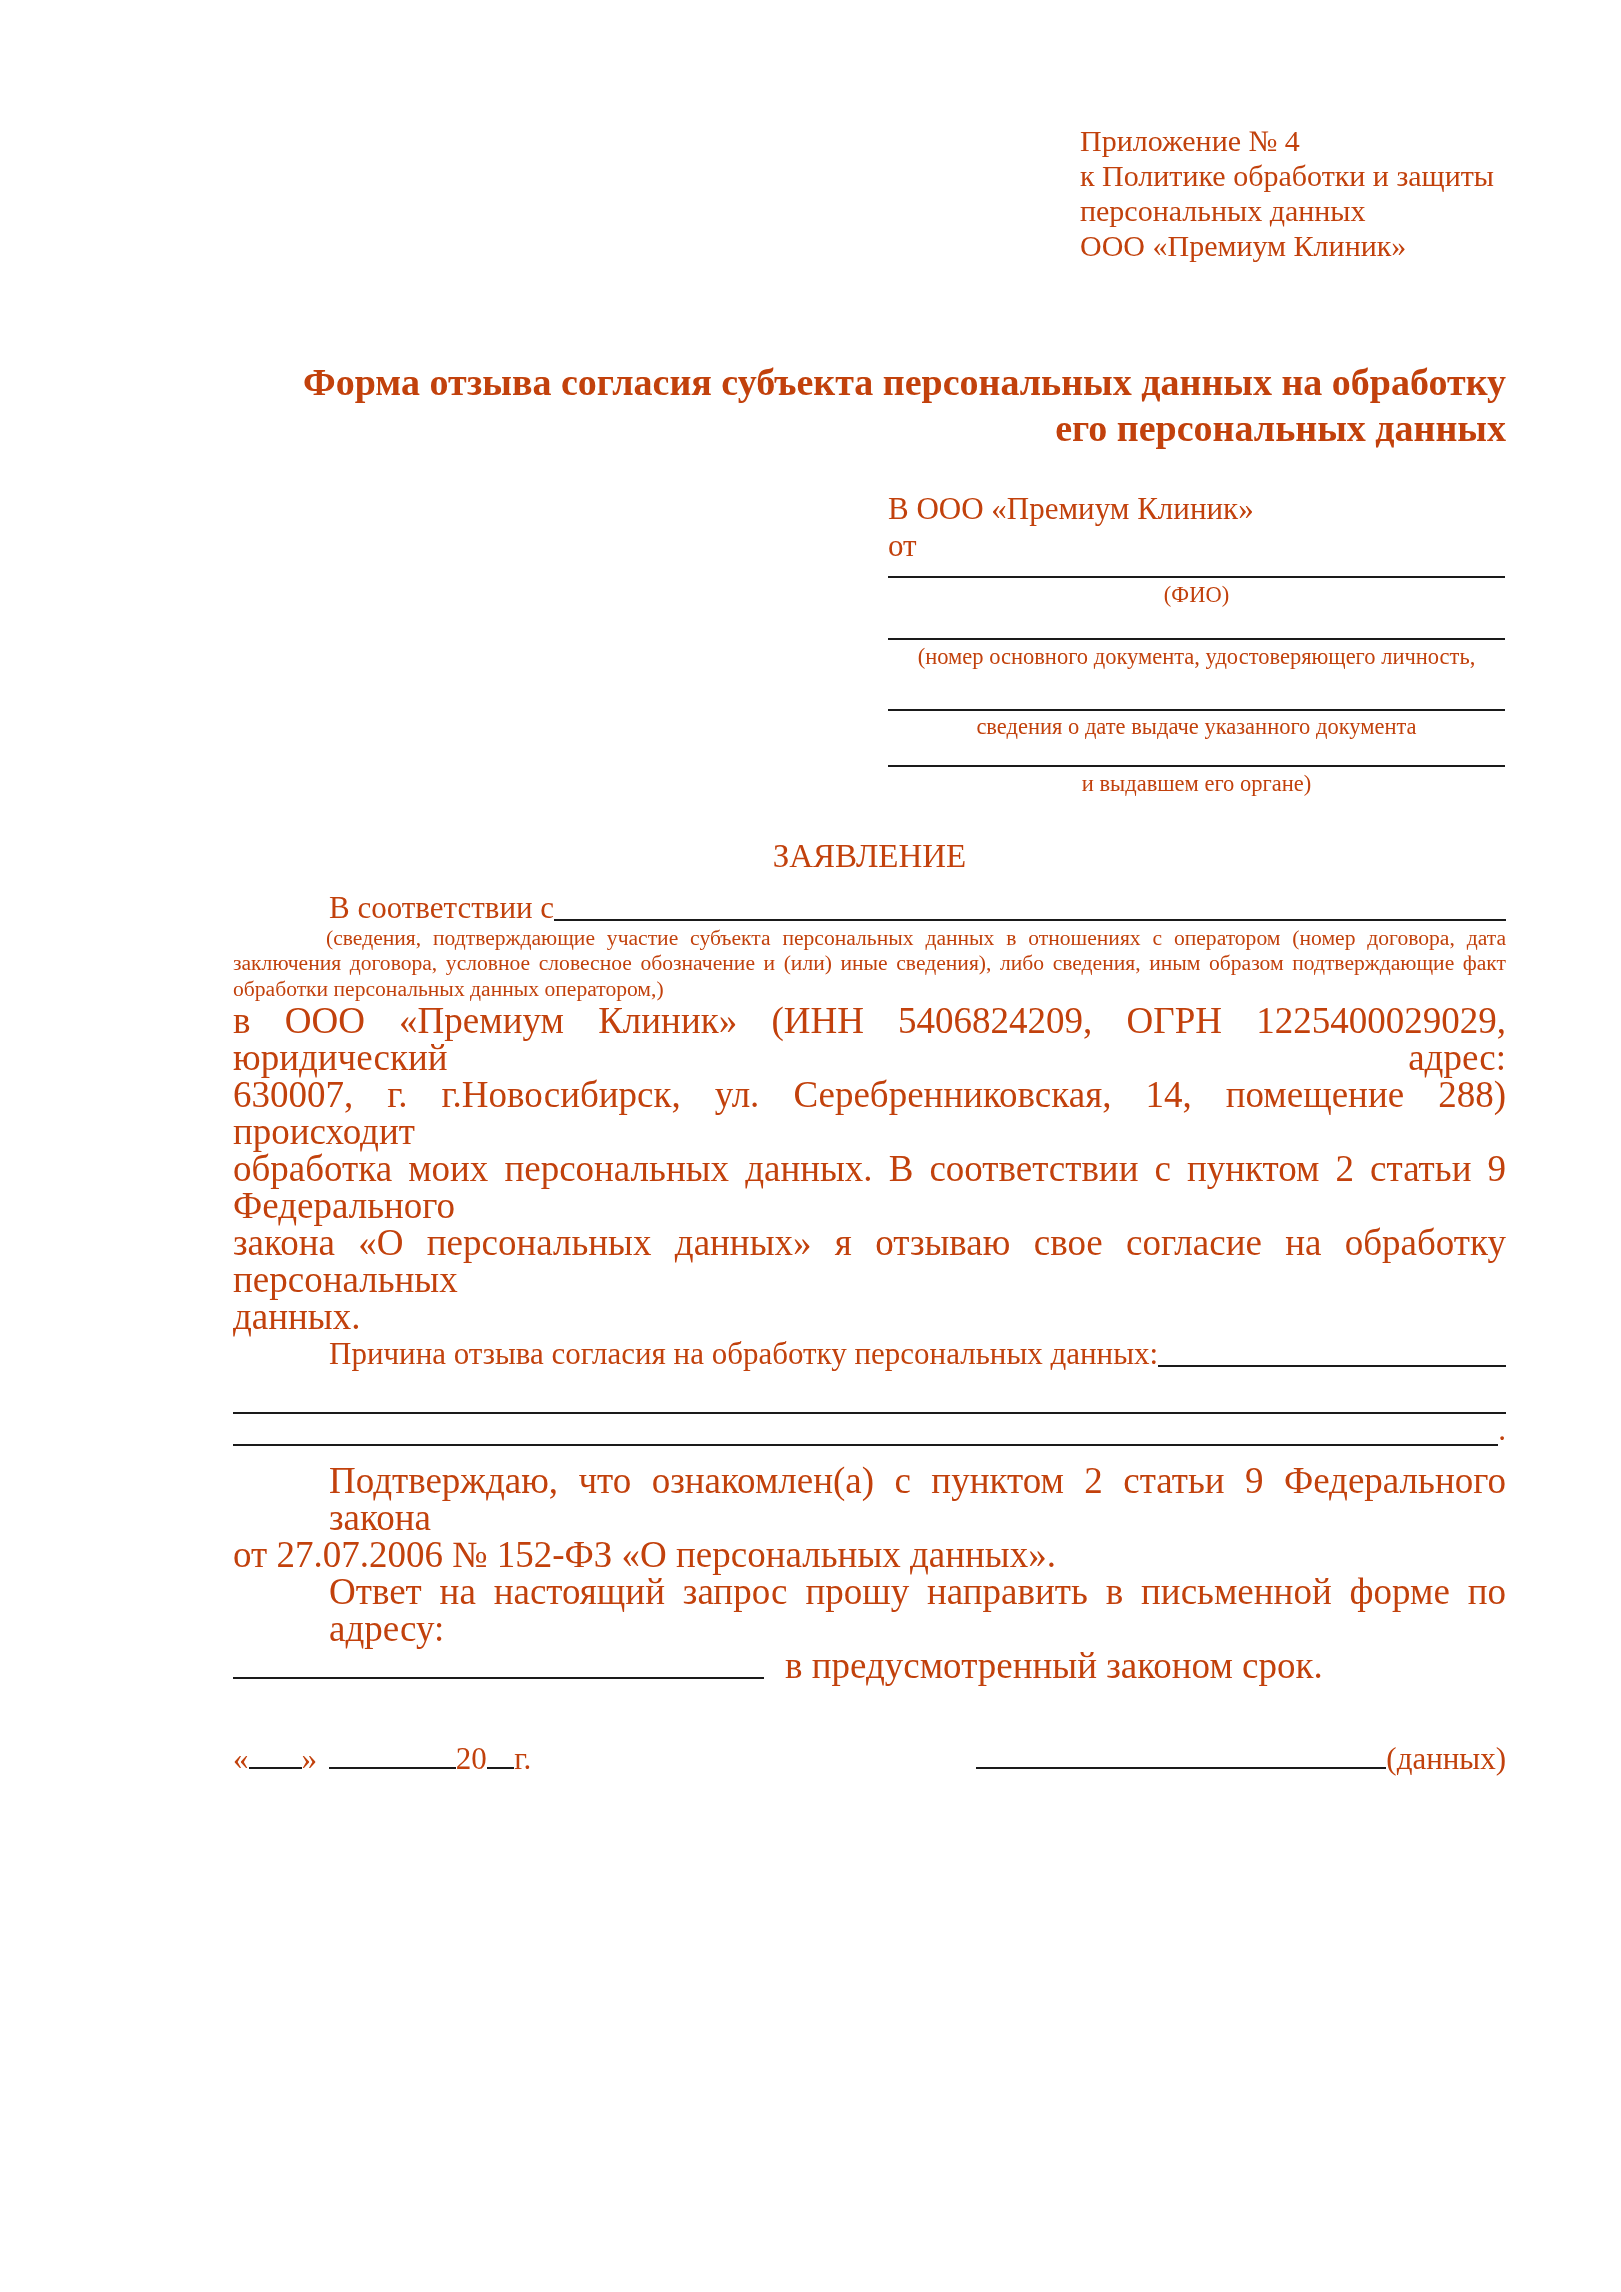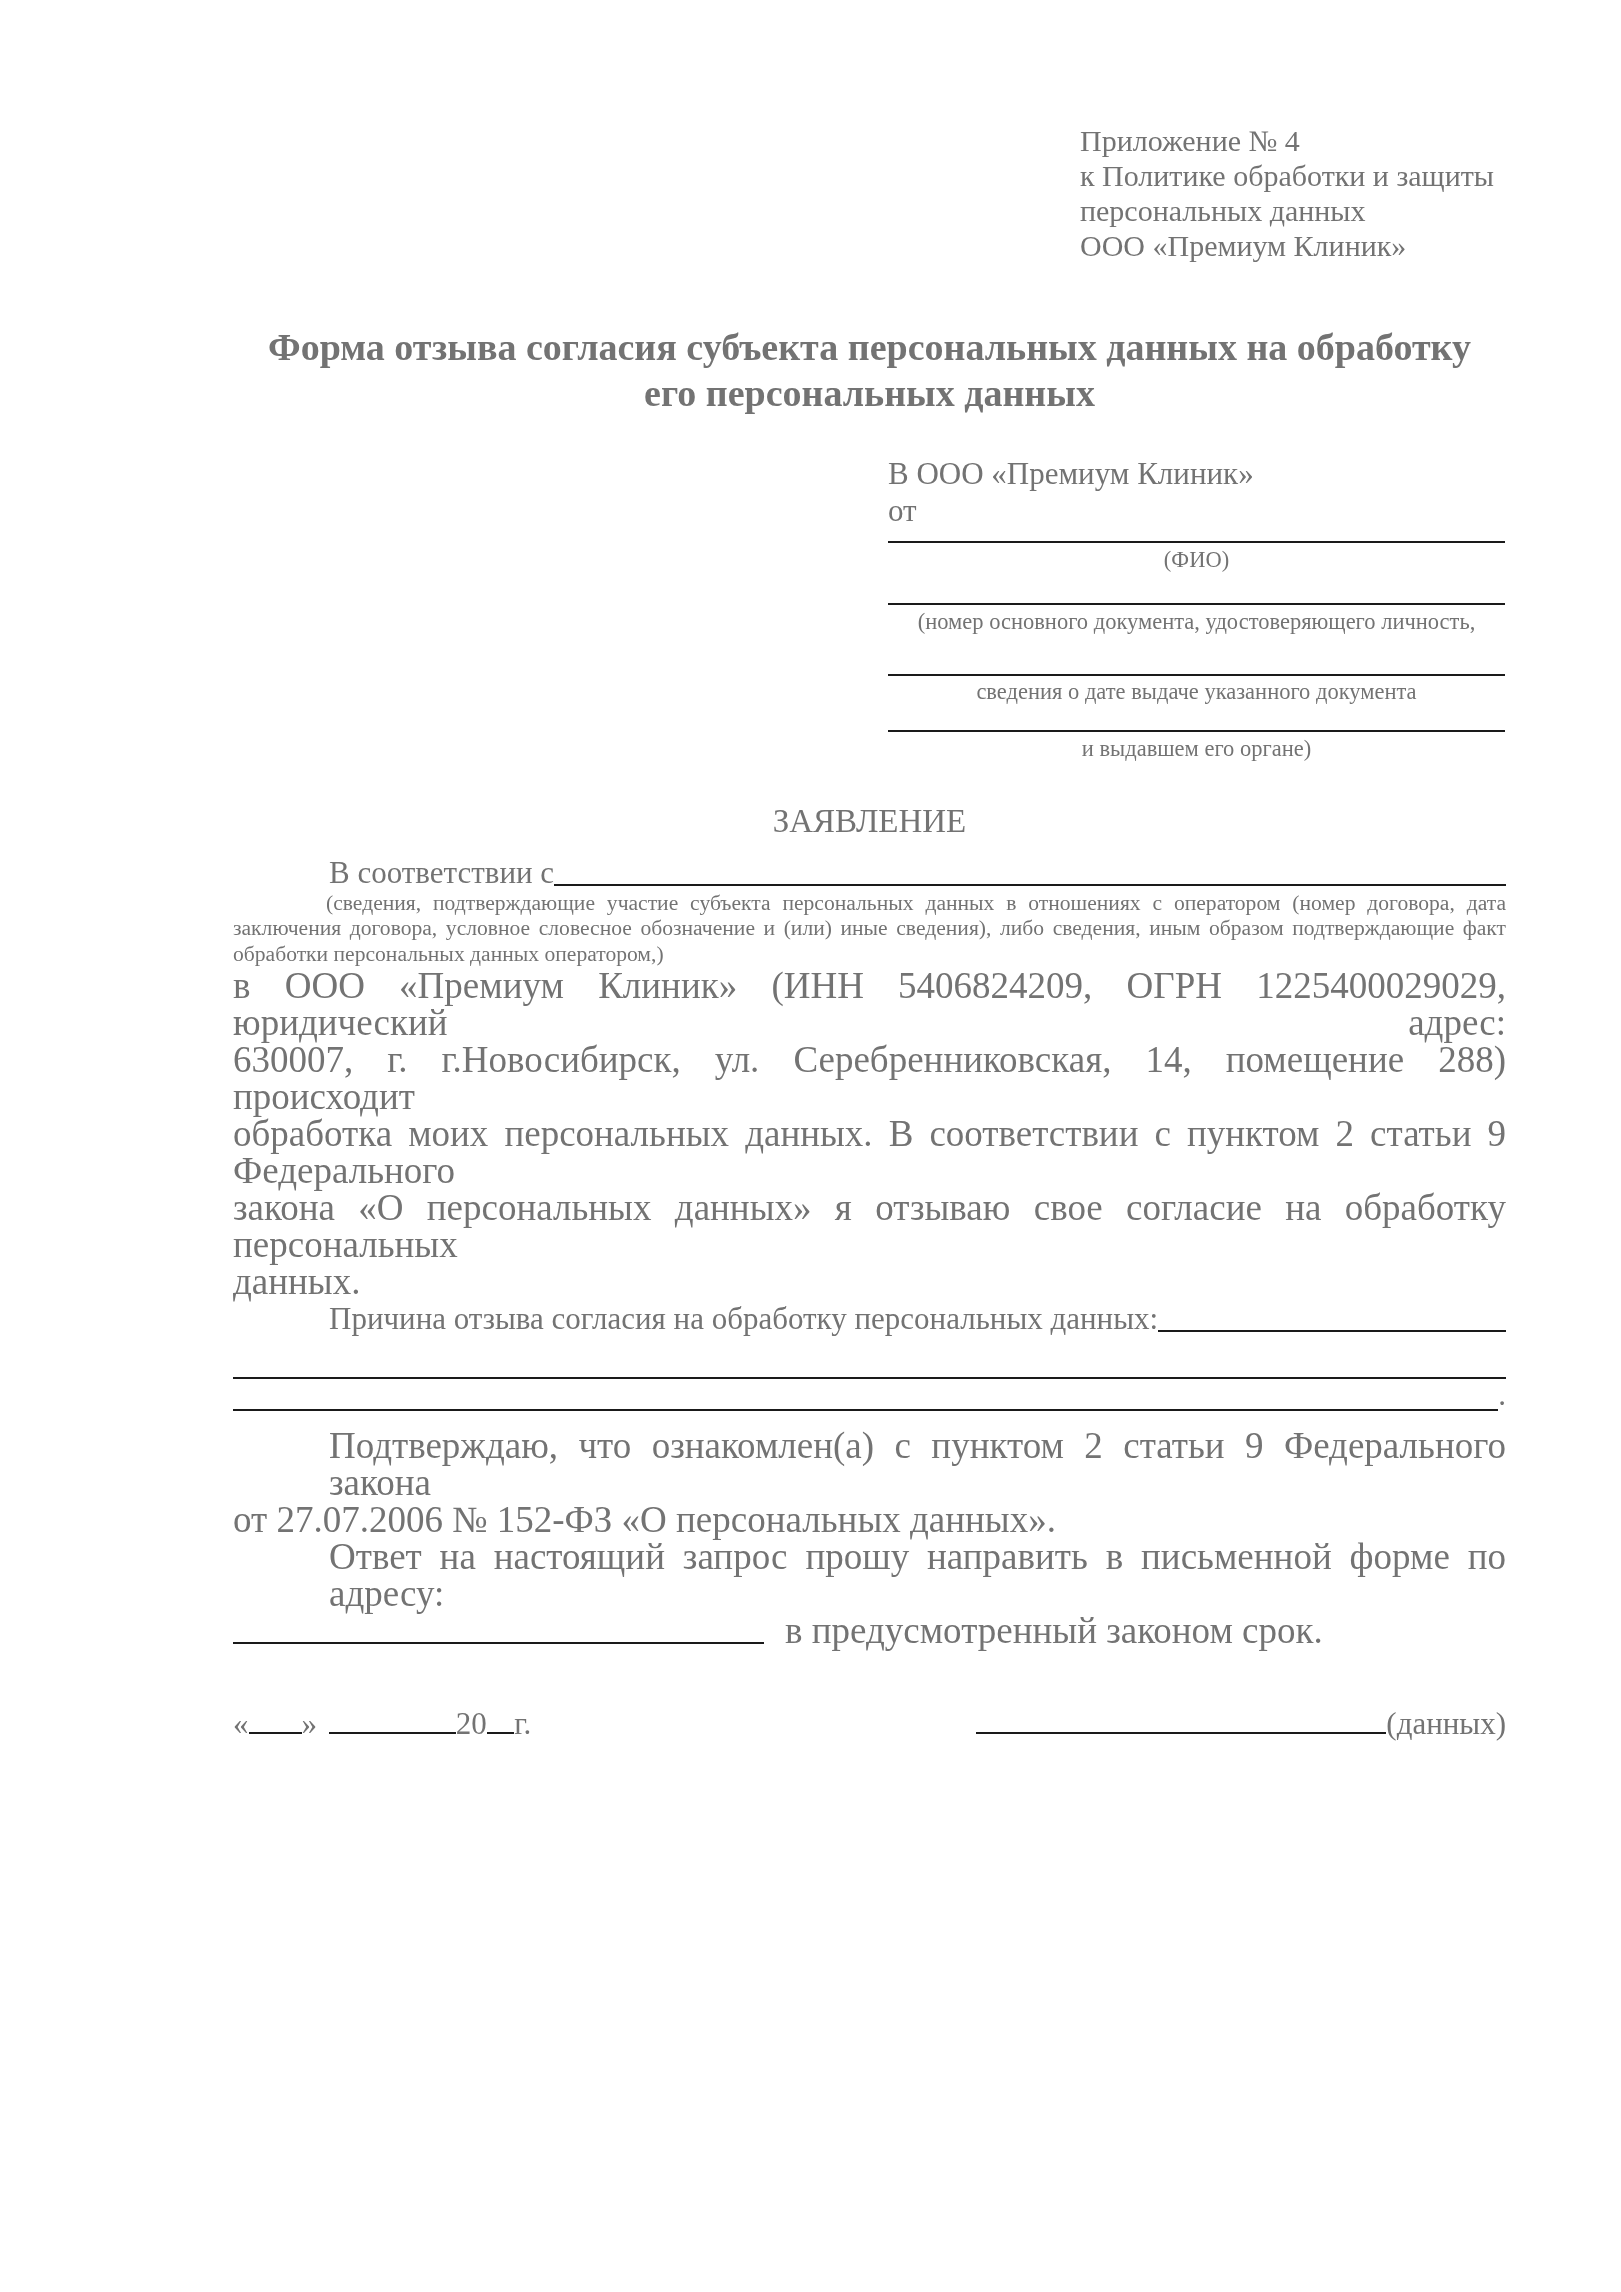--- a/index.html
+++ b/index.html
@@ -2,40 +2,40 @@
 <html lang="ru"><head>
 <meta charset="utf-8">
 <style>
   html,body { margin:0; padding:0; background:#ffffff; }
   .page {
     position: relative;
     width: 1621px;
     height: 2130px;
     background:#ffffff;
     font-family: "Liberation Serif", "DejaVu Serif", serif;
-    color:#737373;
+    color:#c2410c;
     box-sizing: border-box;
     overflow: hidden;
   }
   .content {
     margin-left: 233px;
     margin-right: 115px; 
   }
   
   .appendix {
     margin-left: 847px;
     padding-top: 123px;
     font-size: 30px;
     line-height: 35px;
     white-space: nowrap;
   }
   
   .doc-title {
-    margin-top: 61px;
-    text-align: center;
+    margin-top: 96px;
+    text-align: right;
     font-weight: bold;
     font-size: 38px;
     line-height: 46px;
   }
   
   .recipient {
     margin-top: 39px;
     margin-left: 655px;
     width: 617px;
     font-size: 31px;

